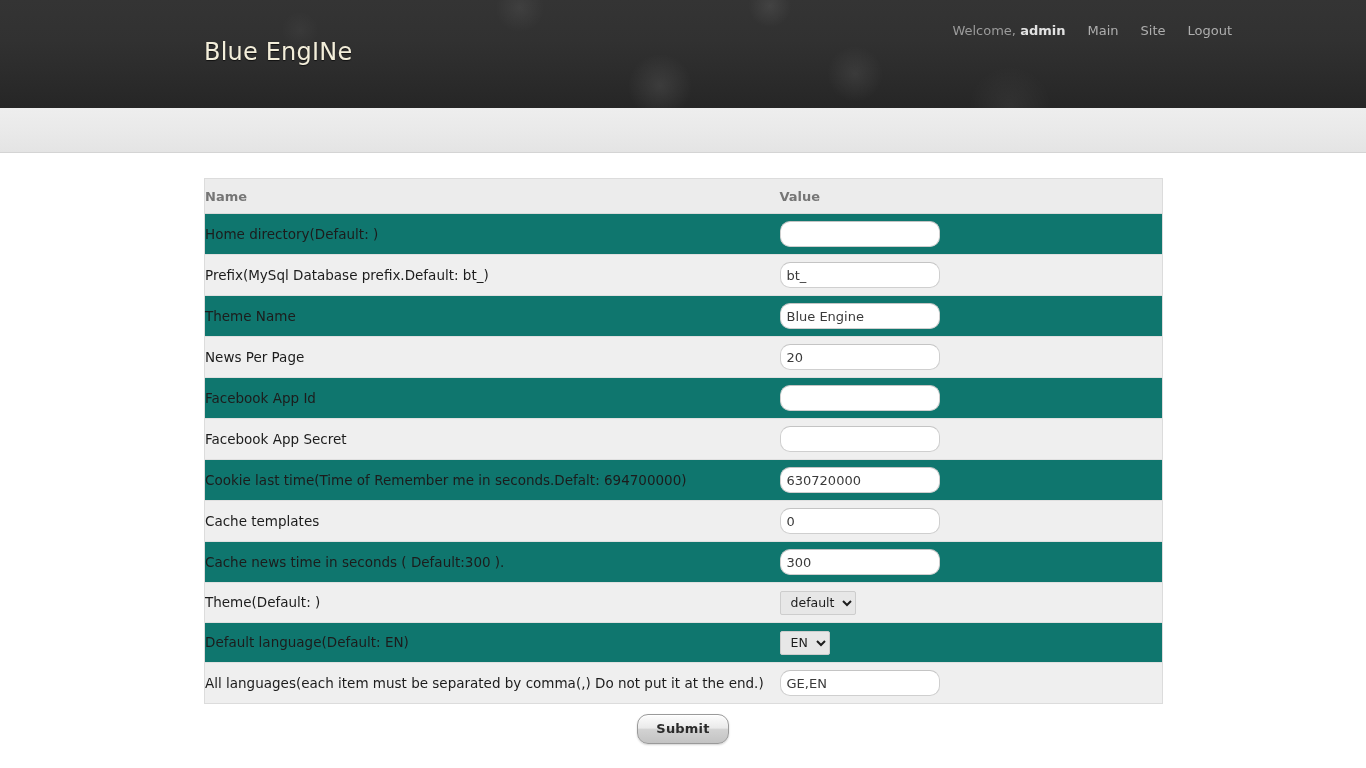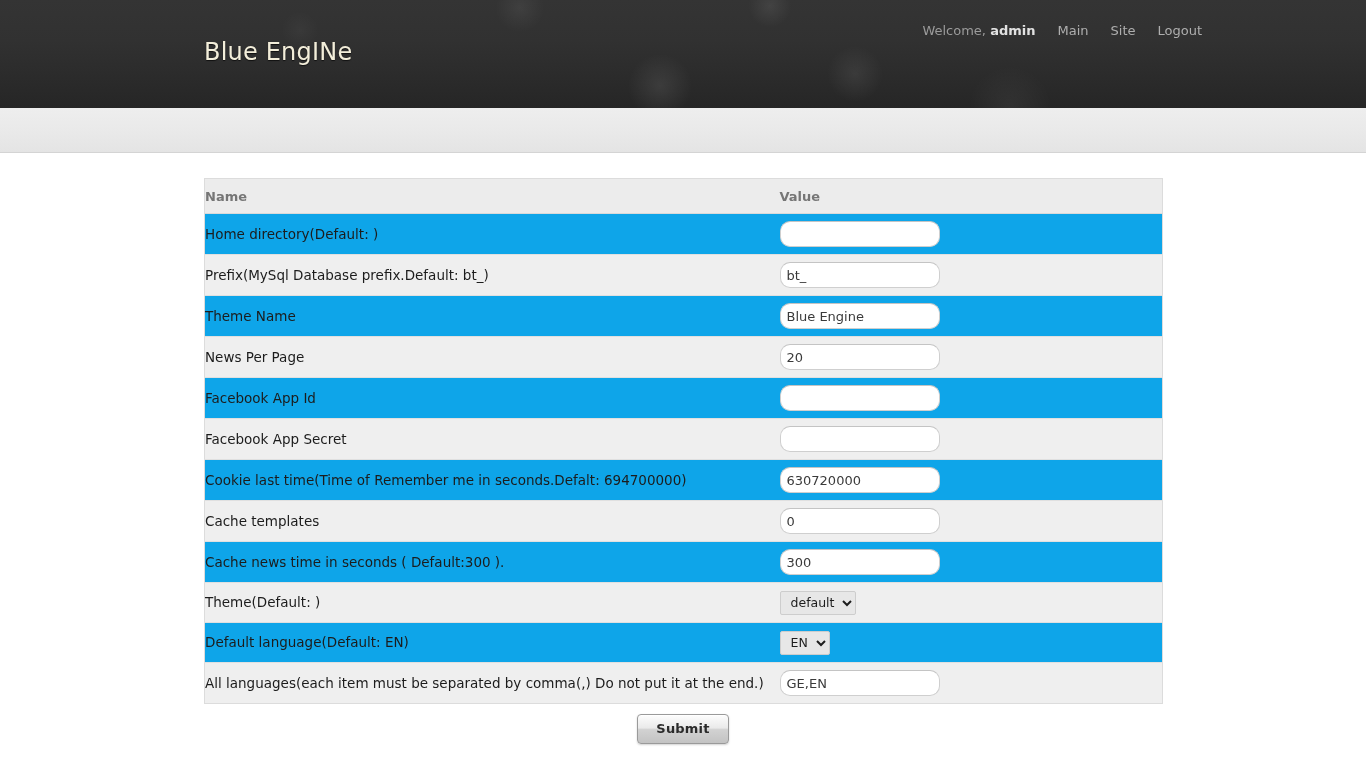--- a/index.html
+++ b/index.html
@@ -34,21 +34,21 @@
     top: 38px;
     font-size: 24px;
     font-weight: normal;
     letter-spacing: 0.2px;
     color: #f3eeda;
     margin: 0;
     text-shadow: 0 1px 1px rgba(0,0,0,0.65);
   }
   .top-nav {
     position: absolute;
-    right: 164px;
+    right: 134px;
     top: 23px;
     display: flex;
     align-items: center;
     gap: 22px;
     font-size: 13px;
   }
   .welcome-text {
     color: #9b9b9b;
     white-space: nowrap;
   }
@@ -95,21 +95,21 @@
     color: #767676;
     padding: 10px 0 9px 0;
     border-bottom: 1px solid #dadada;
   }
   .settings-table th.col-name { width: 575px; padding-left: 0; margin-top: 16px; }
   .settings-table th.col-value { width: 383px; }
   .settings-table tbody td {
     border-bottom: 1px solid #e0e0e0;
     padding: 0;
     vertical-align: middle;
-    background: #0ea5e9;
+    background: #0f766e;
   }
   .settings-table tbody tr:nth-child(even) td { background: #efefef; }
   .settings-table tbody tr:last-child td { border-bottom: none; }
 
   .cell-name {
     padding: 9px 12px 9px 0;
     line-height: 21px;
     color: #1c1c1c;
   }
   .cell-value {
@@ -151,21 +151,21 @@
   }
   .submit-btn {
     min-width: 92px;
     padding: 6px 18px 7px 18px;
     font-family: "DejaVu Sans", "Liberation Sans", sans-serif;
     font-size: 13px;
     font-weight: bold;
     color: #2b2b2b;
     background: linear-gradient(180deg, #fdfdfd 0%, #eaeaea 46%, #d2d2d2 52%, #c3c3c3 100%);
     border: 1px solid #9a9a9a;
-    border-radius: 4px;
+    border-radius: 11px;
     box-shadow: inset 0 1px 0 rgba(255,255,255,0.85), 0 1px 2px rgba(0,0,0,0.18);
     cursor: pointer;
     letter-spacing: 0.2px;
   }
 </style>
 </head>
 <body>
 
 <div class="site-header">
   <h1 class="brand-title">Blue EngINe</h1>

